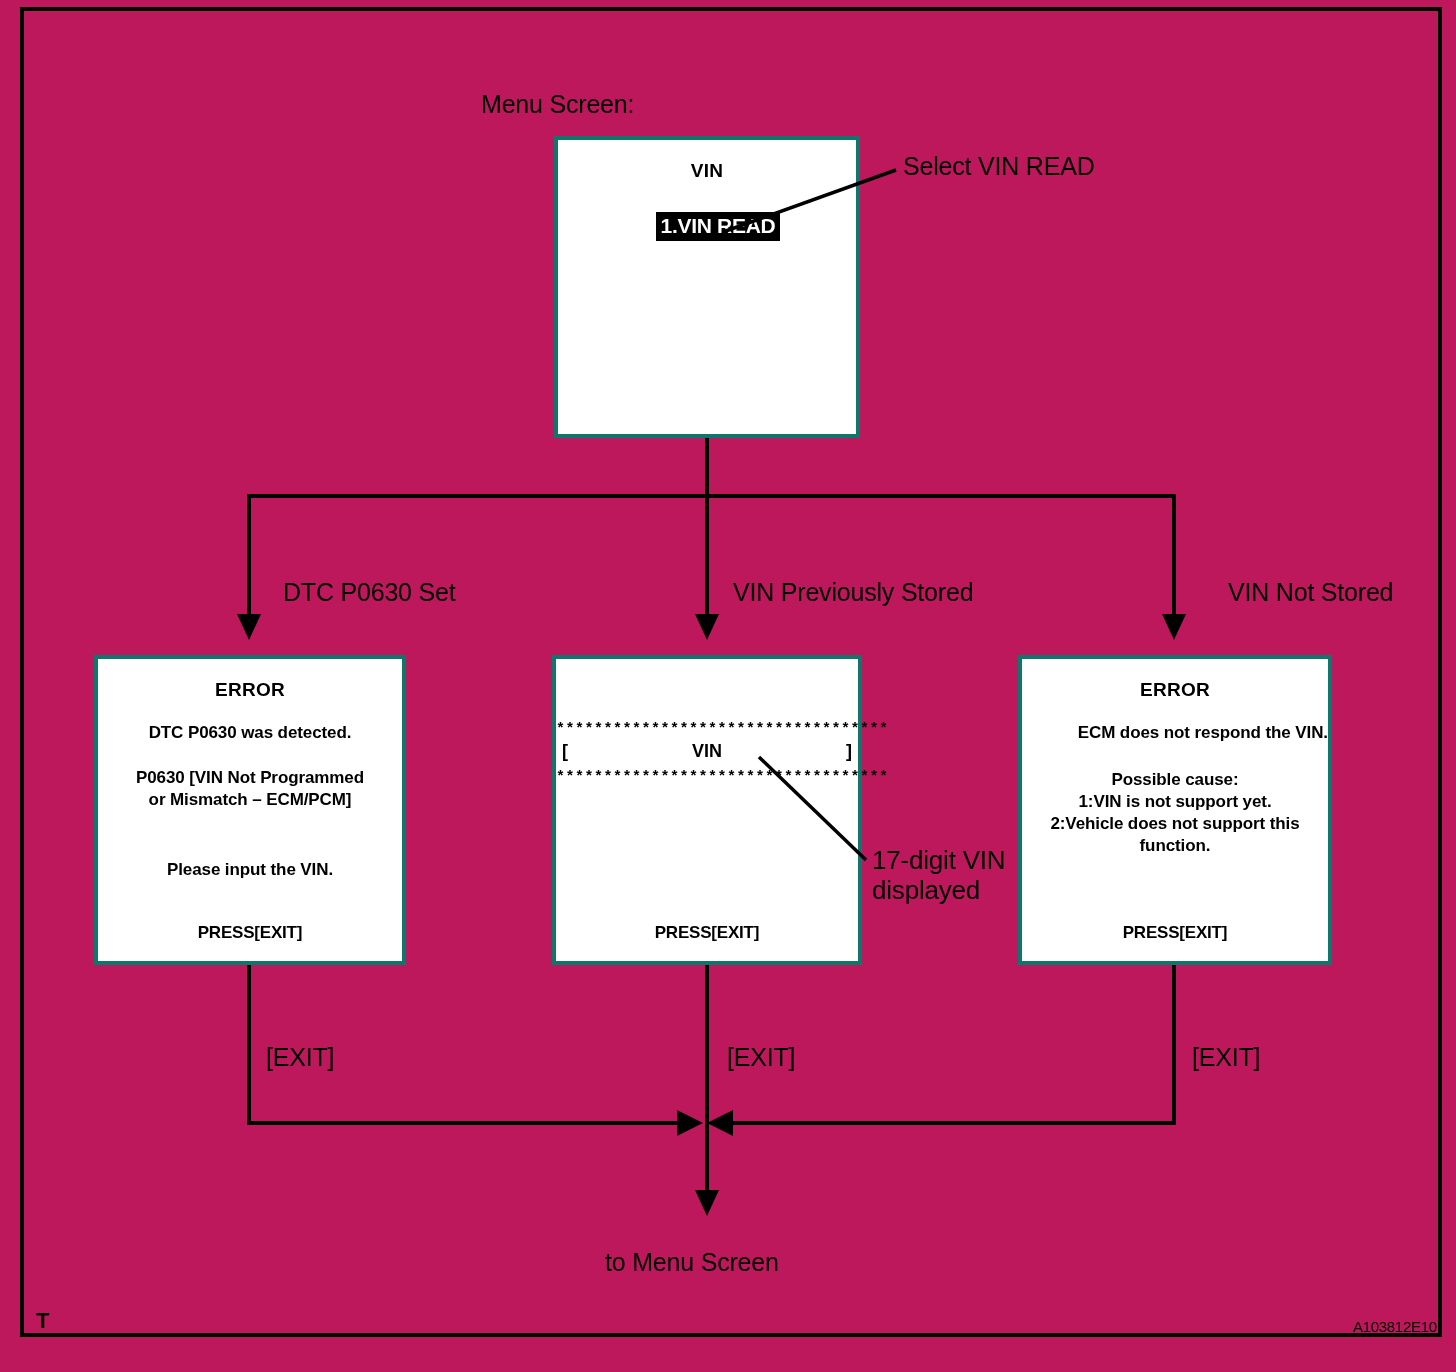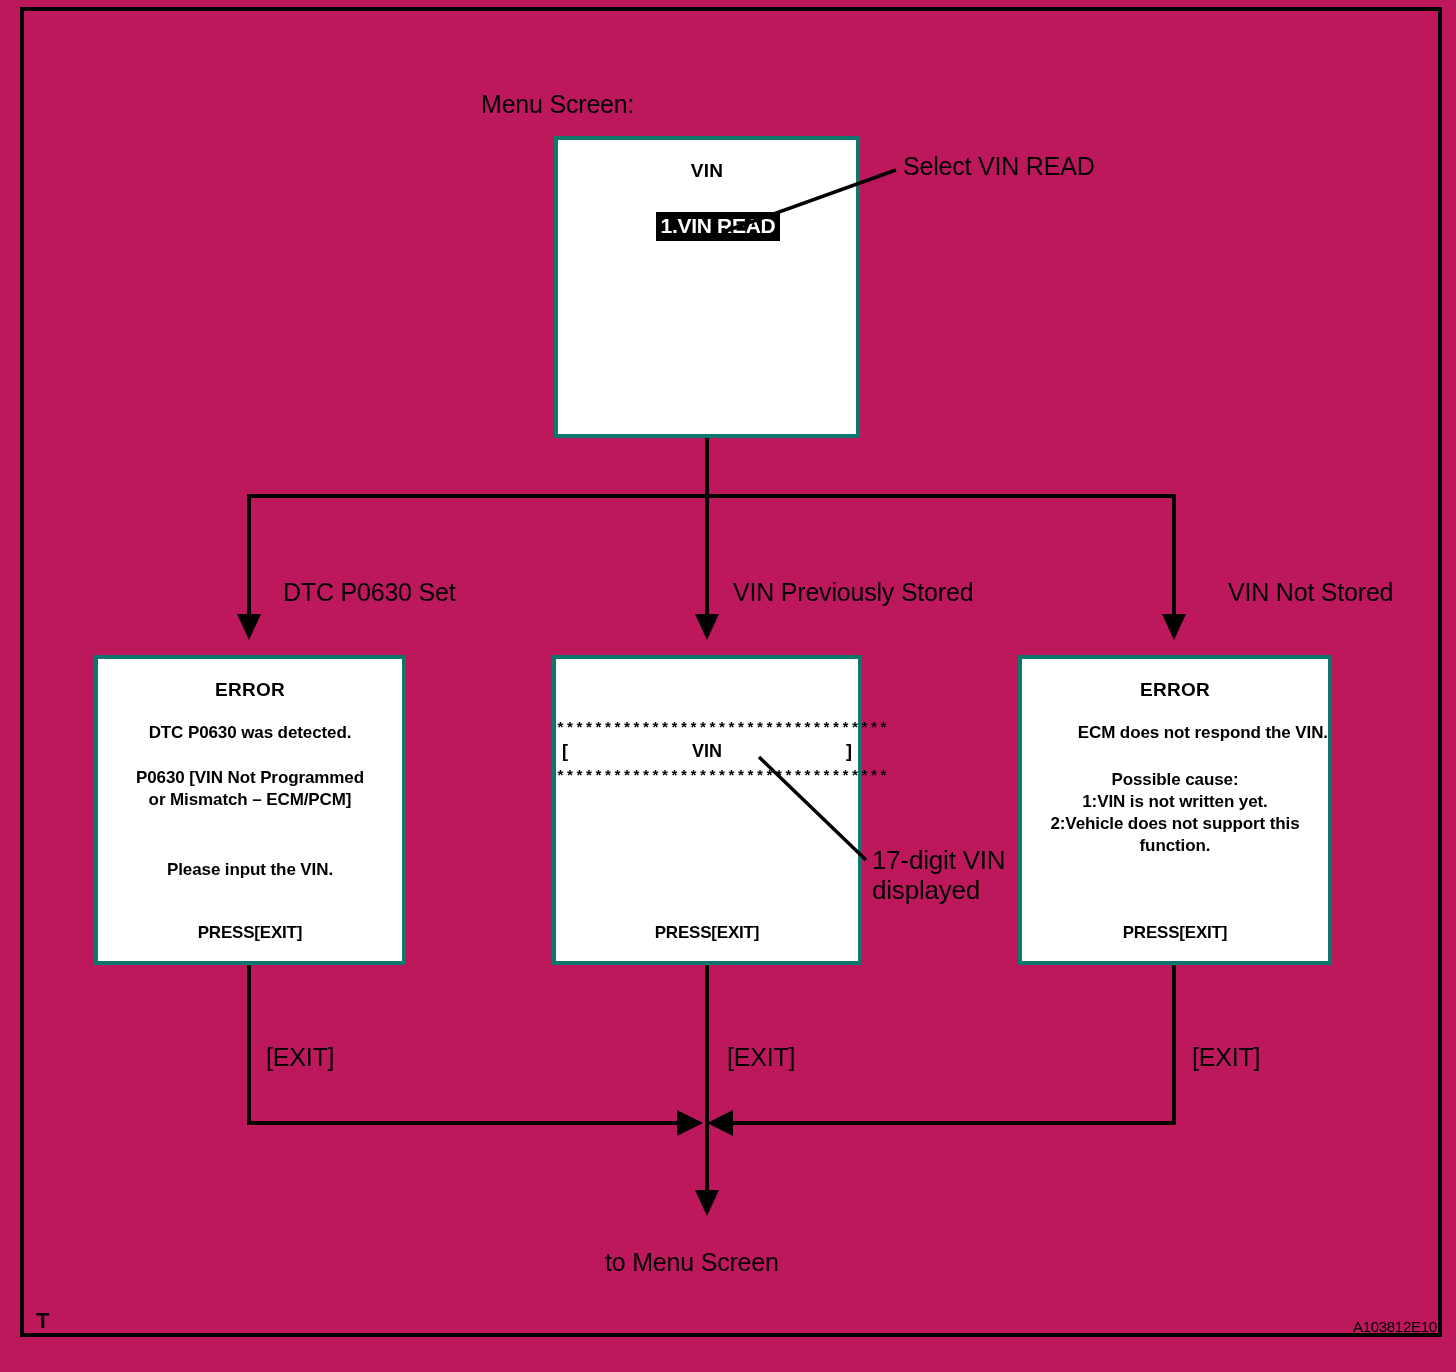--- a/index.html
+++ b/index.html
@@ -234,21 +234,21 @@
 
   <div class="screen-box" style="left:1018px; top:655px; width:314px; height:310px;">
     <div class="screen-inner" style="top:20px;">
       <div class="scr-title">ERROR</div>
     </div>
     <div class="screen-inner" style="top:63px;text-align:right;">
       <div class="scr-line">ECM does not respond the VIN.</div>
     </div>
     <div class="screen-inner" style="top:110px;">
       <div class="scr-line">Possible cause:</div>
-      <div class="scr-line">1:VIN is not written yet.</div>
+      <div class="scr-line">1:VIN is not support yet.</div>
       <div class="scr-line">2:Vehicle does not support this</div>
       <div class="scr-line">function.</div>
     </div>
     <div class="screen-inner" style="top:264px;">
       <div class="scr-press">PRESS[EXIT]</div>
     </div>
   </div>
 
   <div class="vline" style="left:247px; top:965px; height:160px;"></div>
   <div class="hline" style="left:247px; top:1121px; width:430px;"></div>

